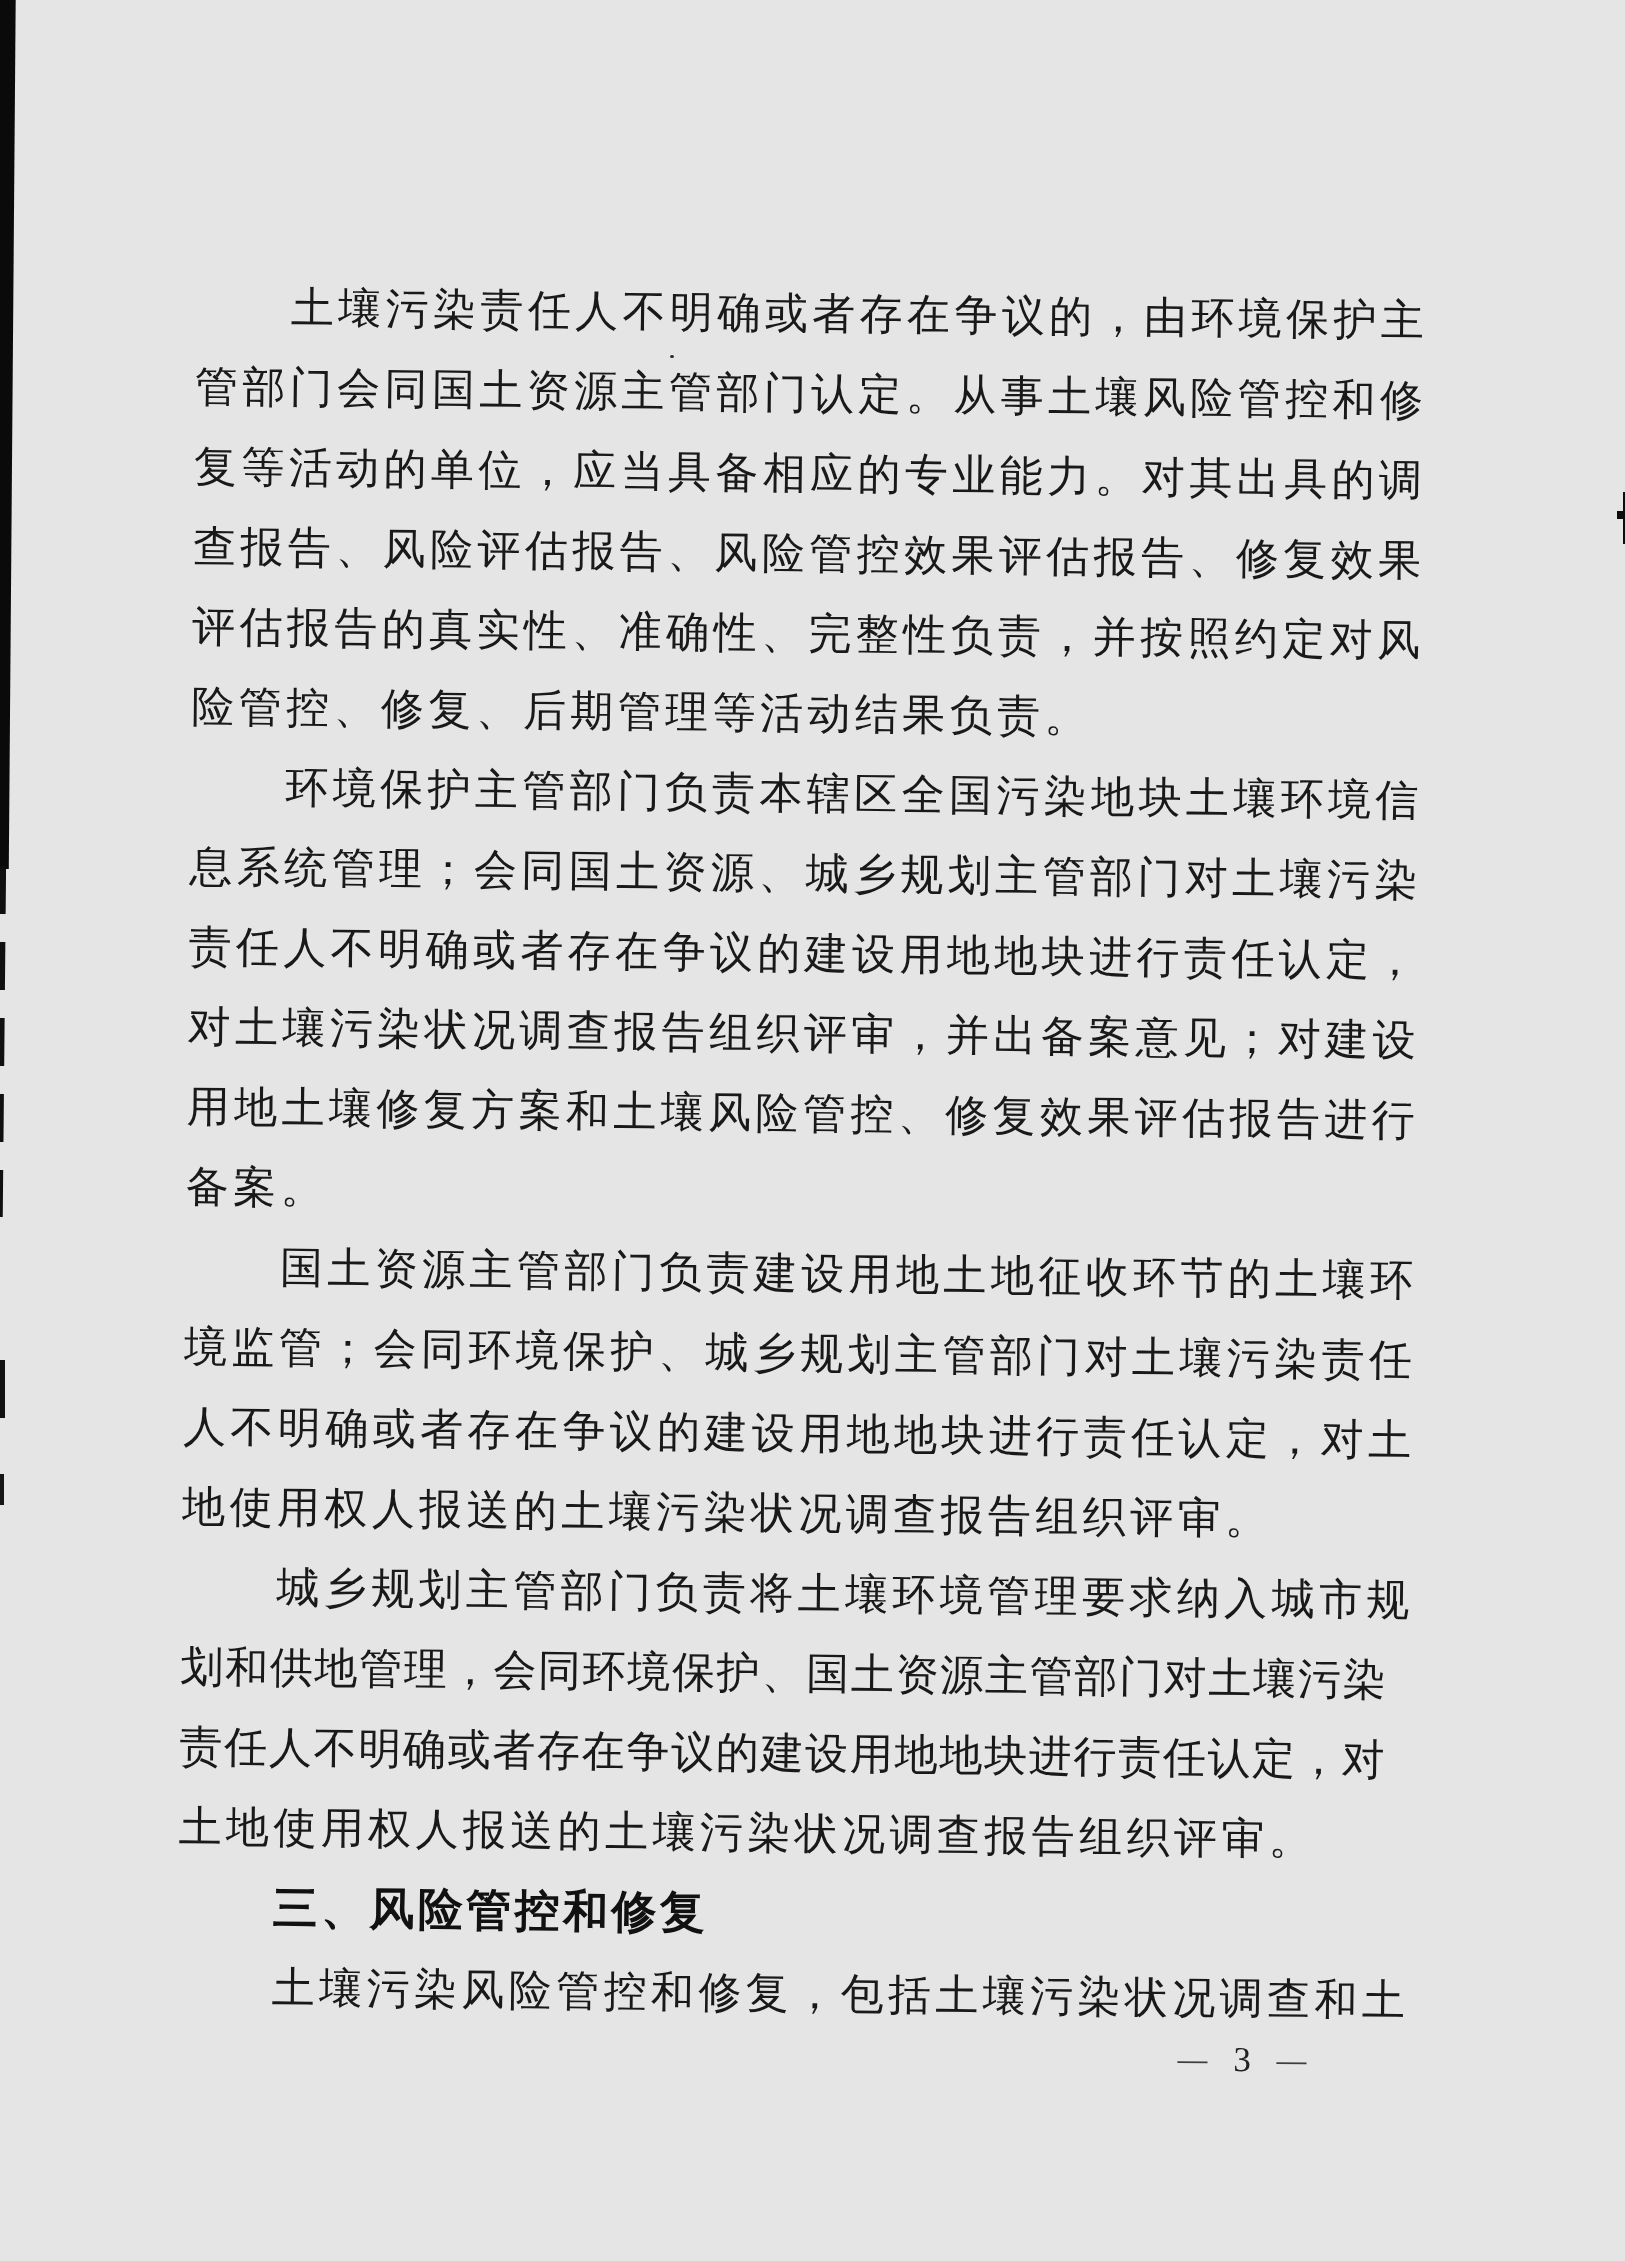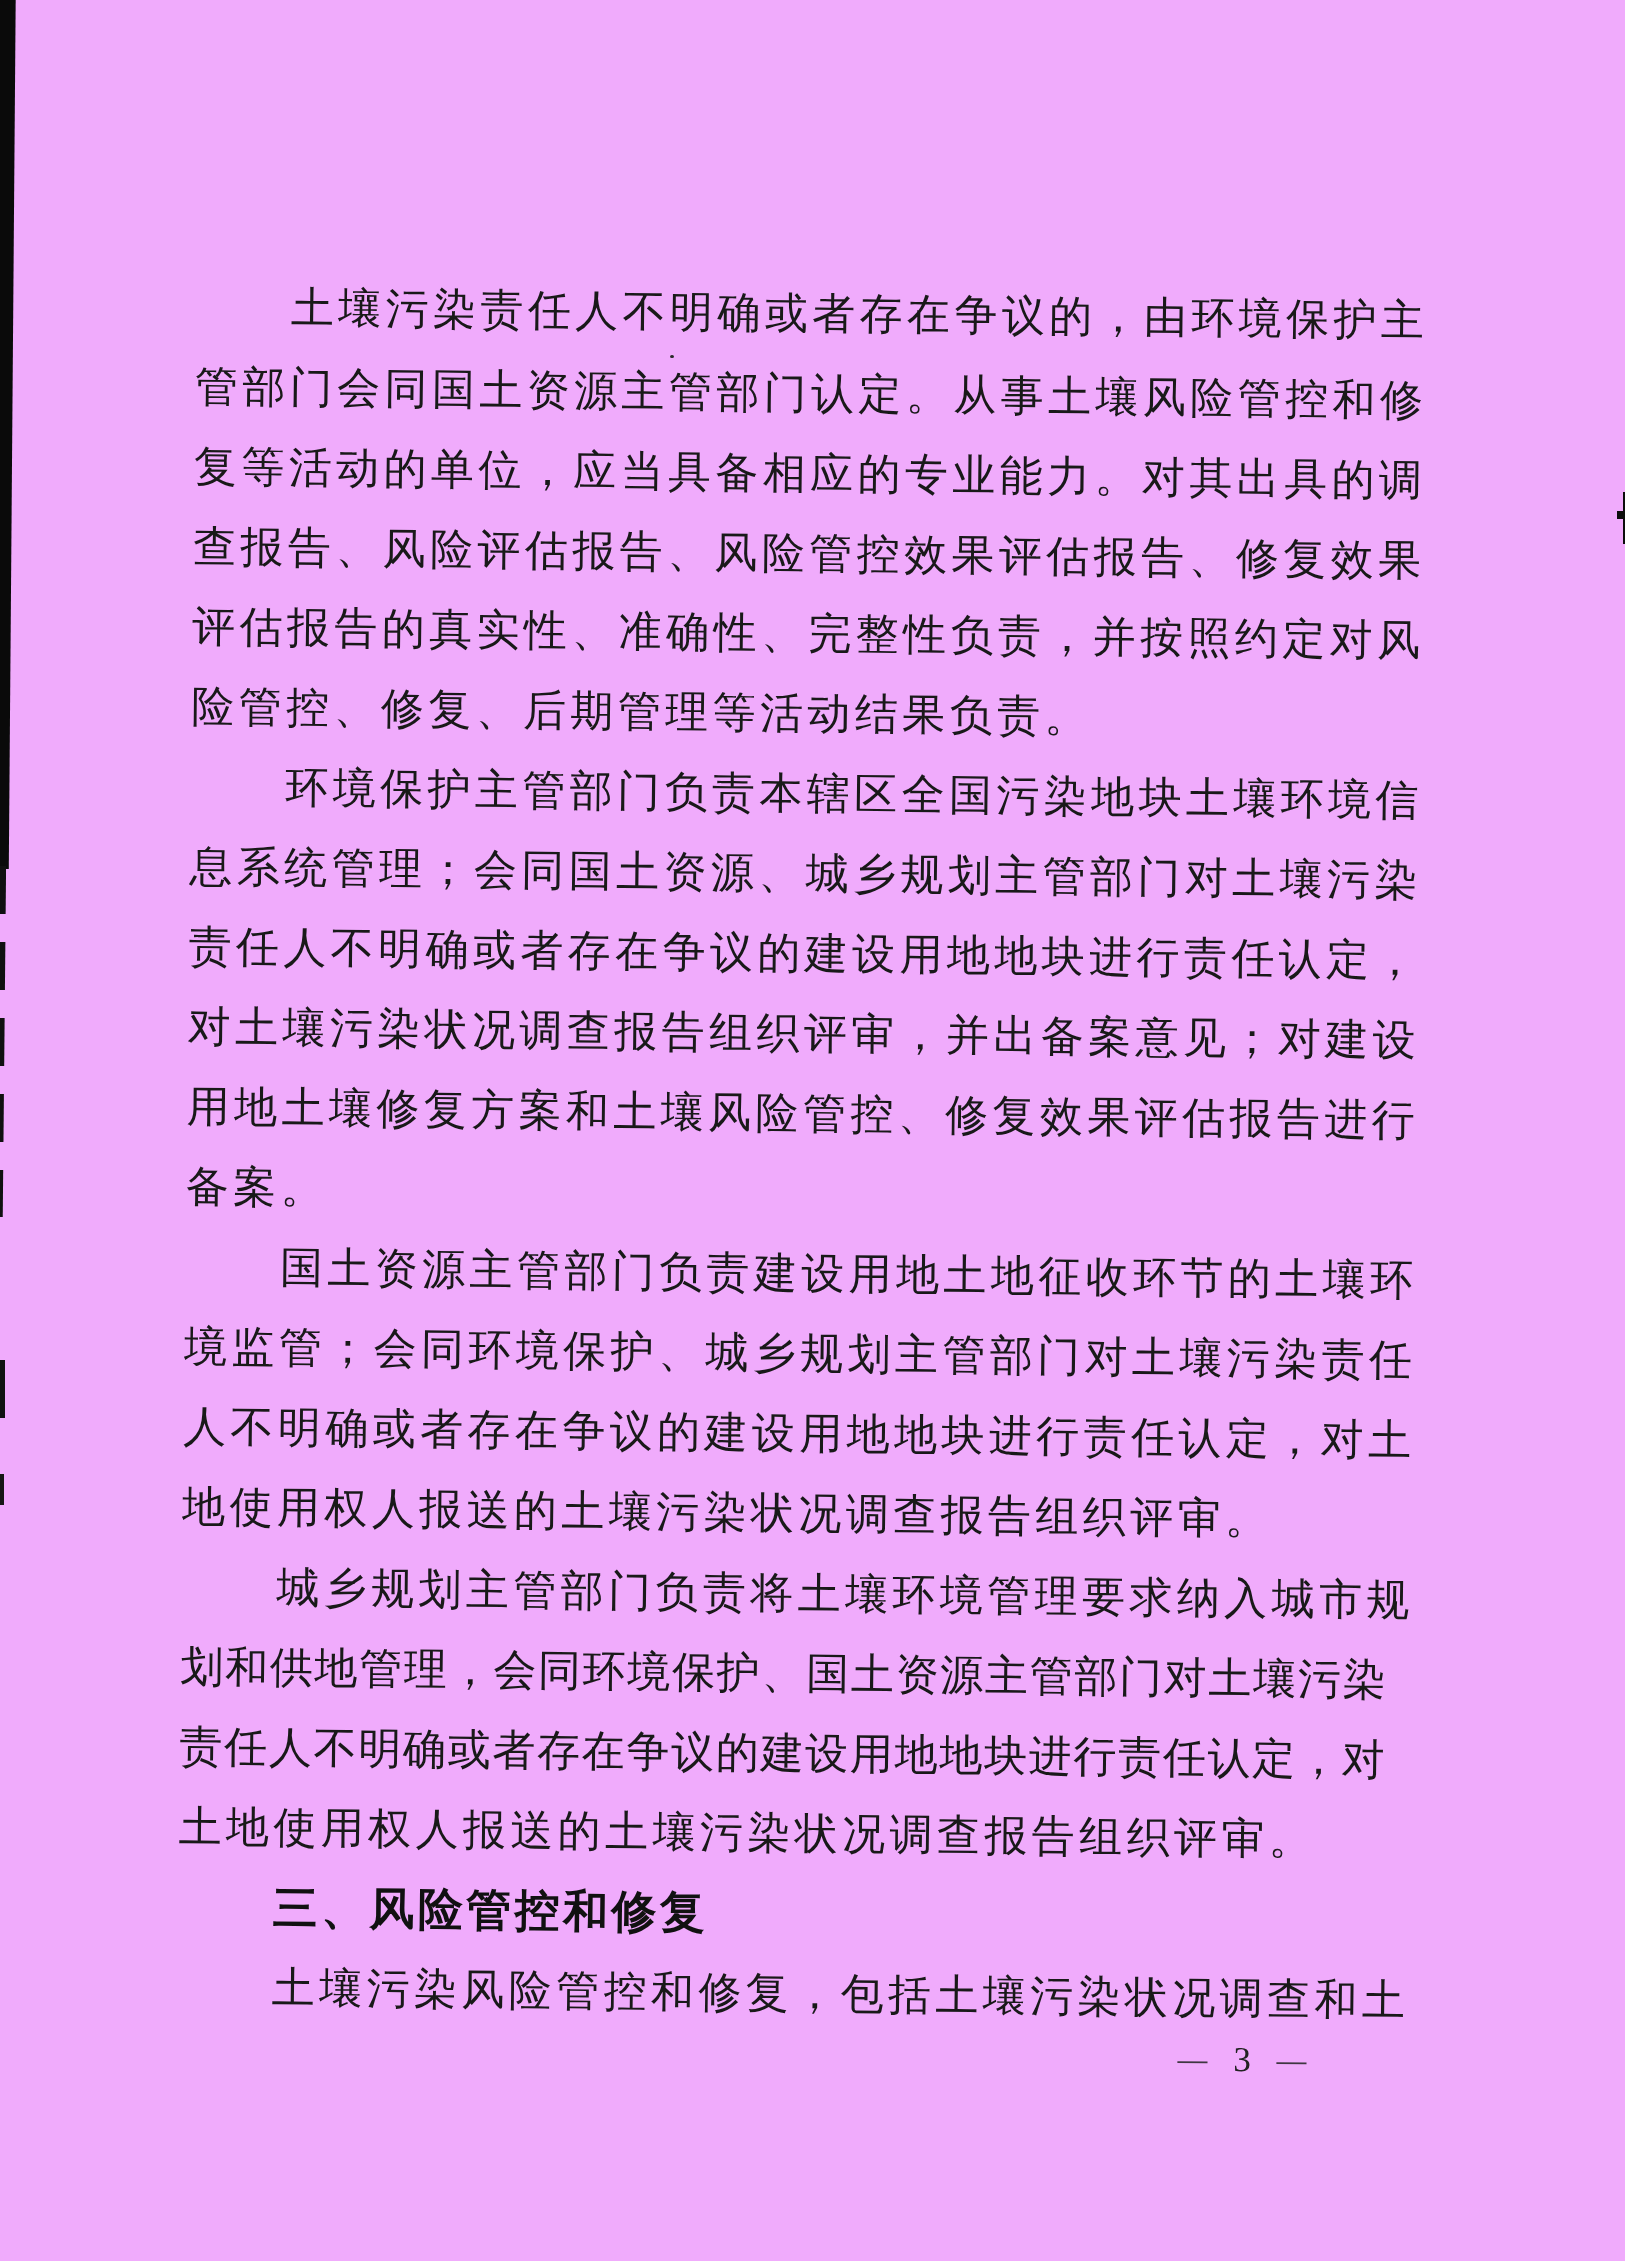--- a/index.html
+++ b/index.html
@@ -4,21 +4,21 @@
 <style>
   html, body {
     margin: 0;
     padding: 0;
     background: #ffffff;
   }
   .page {
     position: relative;
     width: 1626px;
     height: 2261px;
-    background: #f0abfc;
+    background: #e5e5e5;
     overflow: hidden;
     font-family: "Liberation Serif", "DejaVu Serif", serif;
   }
   
   .scan-content {
     position: absolute;
     left: 0; top: 0;
     width: 1626px; height: 2261px;
     transform: rotate(0.65deg);
     transform-origin: 196px 293px;

